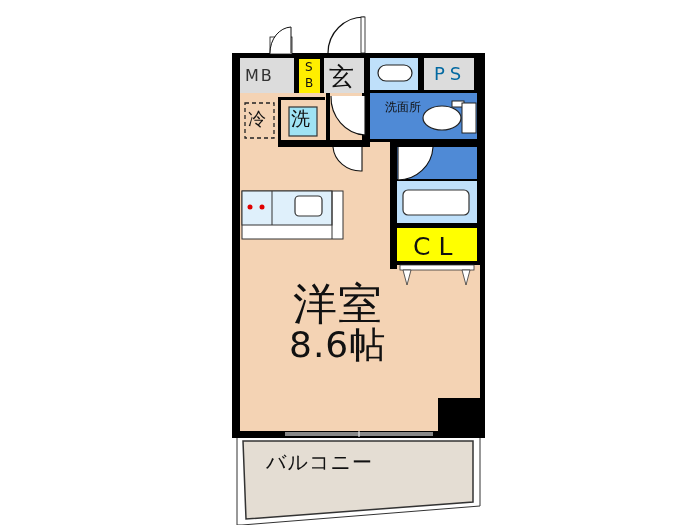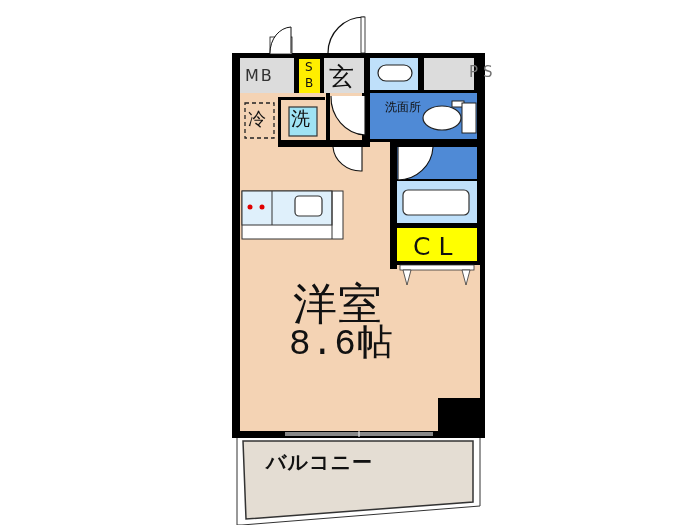--- a/index.html
+++ b/index.html
@@ -90,21 +90,21 @@
   <g>
     <path d="M388,147 L388,180 A35,35 0 0 0 423,147" fill="#fff" stroke="#111" stroke-width="1.1"></path>
   </g>
 </svg>
 
   
   <div class="lbl lbl-sm" style="left:235px;top:68px;font-size:16px;letter-spacing:2px;color:#333;">MB</div>
   <div class="lbl" style="left:295px;top:61px;font-size:12px;">S</div>
   <div class="lbl" style="left:295px;top:77px;font-size:12px;">B</div>
   <div class="lbl" style="left:319px;top:64px;font-size:25px;">玄</div>
-  <div class="lbl lbl-sm" style="left:424px;top:65px;font-size:15px;letter-spacing:5px;color:#737373;margin-left:35px;">PS</div>
+  <div class="lbl lbl-sm" style="left:424px;top:65px;font-size:18px;letter-spacing:5px;color:#0369a1;">PS</div>
   <div class="lbl" style="left:363px;top:101px;font-size:12px;margin-left:12px;">洗面所</div>
   <div class="lbl" style="left:238px;top:110px;font-size:18px;">冷</div>
   <div class="lbl" style="left:281px;top:109px;font-size:19px;">洗</div>
   <div class="lbl" style="left:403px;top:234px;font-size:25px;letter-spacing:8px;">CL</div>
   <div class="lbl lbl-room" style="left:283px;top:282px;font-size:44px;">洋室</div>
-  <div class="lbl lbl-room" style="left:279px;top:327px;font-size:36px;font-family:Liberation Mono, monospace;">8.6帖</div>
-  <div class="lbl" style="left:256px;top:452px;font-size:20px;letter-spacing:1px;font-weight:bold;">バルコニー</div>
+  <div class="lbl lbl-room" style="left:279px;top:327px;font-size:36px;">8.6帖</div>
+  <div class="lbl" style="left:256px;top:452px;font-size:20px;letter-spacing:1px;">バルコニー</div>
 </div>
 
 </body></html>

